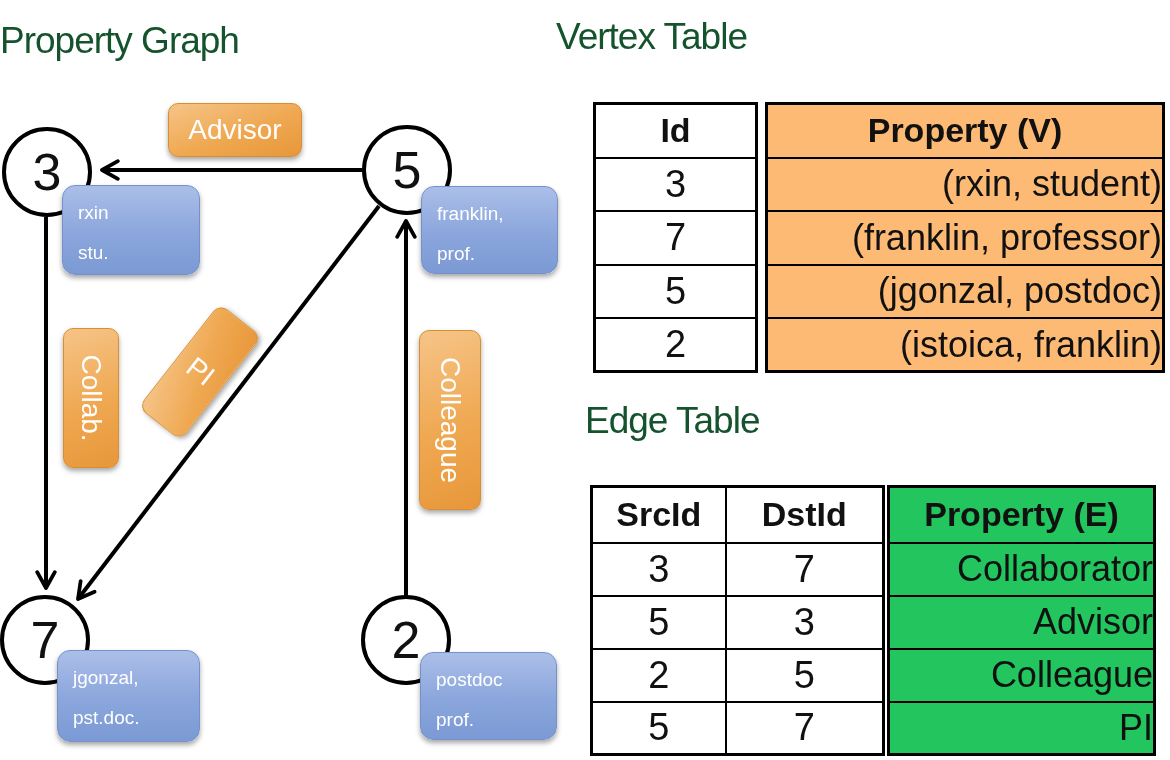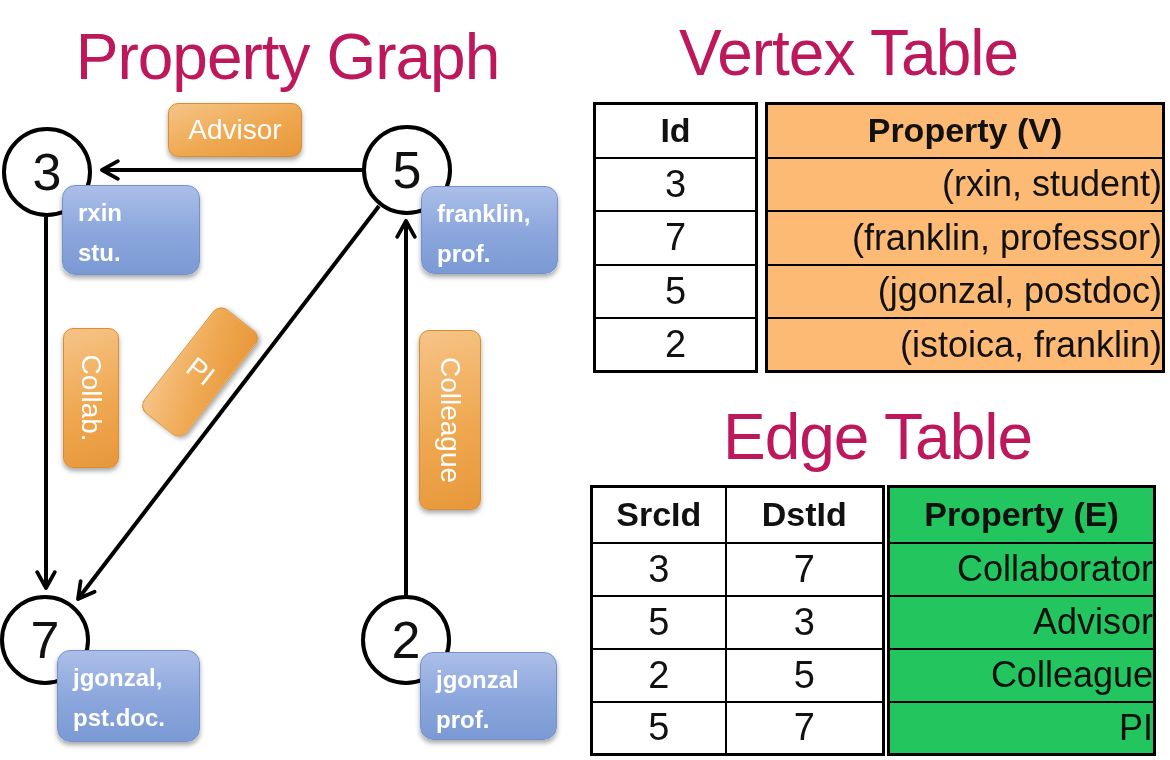--- a/index.html
+++ b/index.html
@@ -2,22 +2,22 @@
 <html><head>
 <meta charset="utf-8">
 <style>
   * { margin:0; padding:0; box-sizing:border-box; }
   html,body { width:1170px; height:760px; background:#fff; overflow:hidden; }
   body { font-family:"Liberation Sans", sans-serif; color:#111; position:relative; }
 
   .canvas { position:absolute; left:0; top:0; width:1170px; height:760px; }
 
   .big-title {
-    position:absolute; text-align:center;
-    font-size:64px; font-weight:400; letter-spacing:-1px; color:#be185d;
+    position:absolute; text-align:left;
+    font-size:37px; font-weight:400; letter-spacing:-1px; color:#14532d;
   }
   #graph-title  { left:0;   top:20px;  width:575px; }
   #vertex-title { left:556px; top:16px; width:585px; }
   #edge-title   { left:585px; top:400px; width:585px; }
 
   
   .gnode {
     position:absolute; width:90px; height:90px; border-radius:50%;
     border:4px solid #000; background:#fff;
     display:flex; align-items:center; justify-content:center;
@@ -45,23 +45,22 @@
   #label-pi       { left:134px; top:345px; width:132px; height:54px; transform:rotate(-52deg); }
   #label-colleague{ left:419px; top:330px; width:62px;  height:180px; }
   .elabel .vtext { transform:rotate(90deg); white-space:nowrap; }
 
   
   .vprop {
     position:absolute; z-index:5;
     background:linear-gradient(180deg,#abbee8 0%,#8aa6dc 55%,#7b99d4 100%);
     border:1.5px solid #7591c9; border-radius:13px;
     box-shadow:0 3px 5px rgba(0,0,0,0.35);
-    color:#fff; font-size:24px; line-height:40px;
+    color:#fff; font-size:19px; line-height:40px;
     padding:7px 10px 5px 15px;
-    font-weight:bold;
   }
   #prop-rxin     { left:62px;  top:185px; width:138px; height:90px; }
   #prop-franklin { left:421px; top:186px; width:137px; height:88px; }
   #prop-jgonzal  { left:57px;  top:650px; width:143px; height:92px; }
   #prop-istoica  { left:420px; top:652px; width:137px; height:88px; }
 
   
   table { border-collapse:collapse; position:absolute; table-layout:fixed; }
   td, th { border:2.5px solid #000; text-align:center; vertical-align:middle; overflow:hidden; }
   table { border:3px solid #000; }
@@ -135,21 +134,21 @@
   </div>
   <div class="vprop" id="prop-franklin">
     <div>franklin,</div>
     <div>prof.</div>
   </div>
   <div class="vprop" id="prop-jgonzal">
     <div>jgonzal,</div>
     <div>pst.doc.</div>
   </div>
   <div class="vprop" id="prop-istoica">
-    <div>jgonzal</div>
+    <div>postdoc</div>
     <div>prof.</div>
   </div>
 
   <table id="vt-id">
     <tbody>
         <tr>
           <th>Id</th>
         </tr>
     <tr>
           <td class="num">3</td>

